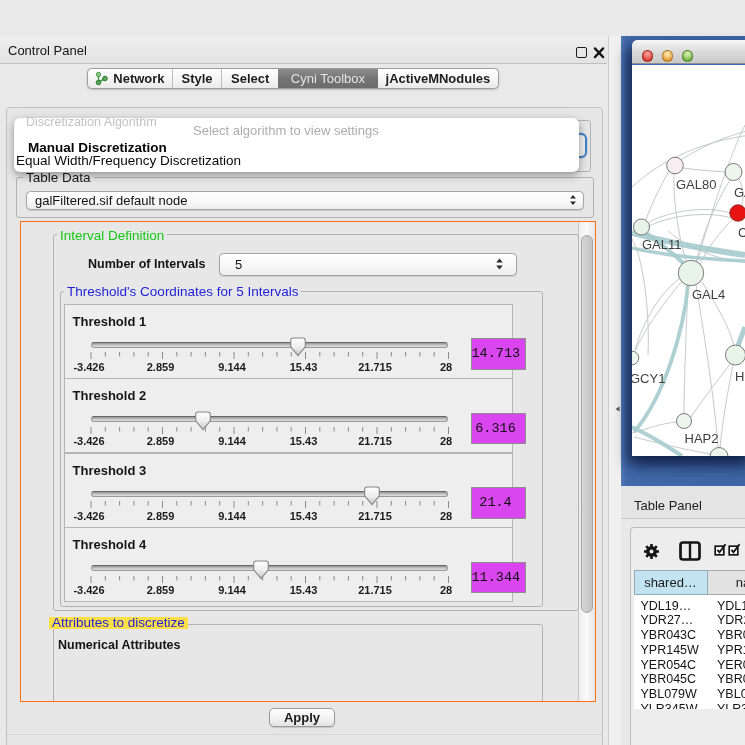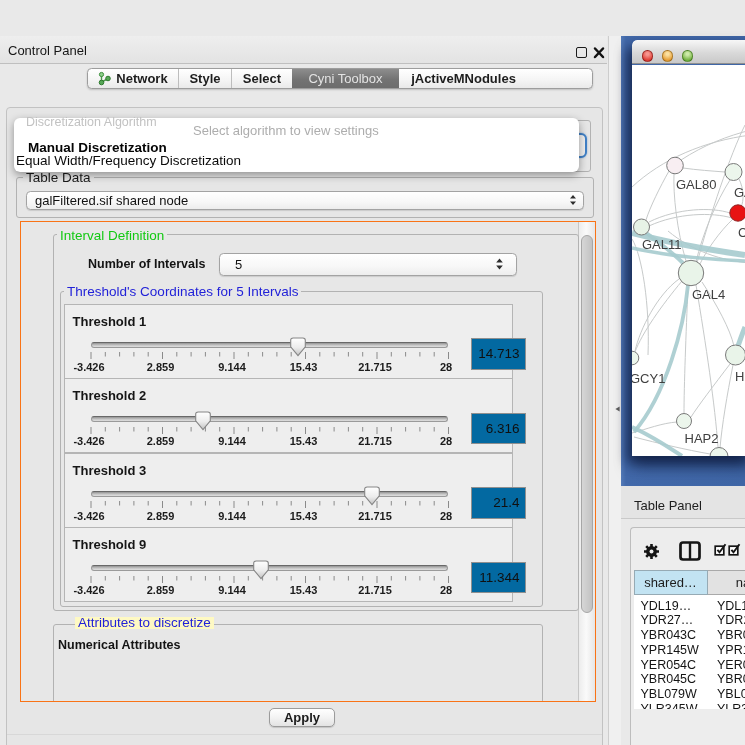--- a/index.html
+++ b/index.html
@@ -12,39 +12,39 @@
   border:1px solid #a3a3a3;border-radius:4.5px;box-shadow:0 1px 1px rgba(0,0,0,0.12);}
 .combo .ct{position:absolute;left:8px;top:0;bottom:0;display:flex;align-items:center;font-size:13px;color:#111;}
 .arr{position:absolute;right:7px;top:50%;transform:translateY(-50%);}
 .blk{position:absolute;left:62.5px;width:449px;height:75px;background:#eeeeee;border:1px solid #b5b5b5;}
 .bt{position:absolute;left:8px;top:9px;font-size:13px;font-weight:bold;color:#161616;}
 .groove{position:absolute;left:26.5px;top:37px;width:356.5px;height:6px;border-radius:3px;
   border:1px solid #9a9a9a;border-top-color:#686868;background:linear-gradient(#939393,#c6c6c6 55%,#e0e0e0);}
 .ticks{position:absolute;left:-1.5px;top:47.5px;}
 .tl{position:absolute;top:56px;transform:translateX(-50%);font-size:11px;font-weight:bold;color:#1c1c1c;white-space:nowrap;}
 .thumb{position:absolute;top:32px;}
-.nbox{position:absolute;left:406px;top:33.5px;width:55px;height:31.5px;background:#0369a1;
-  border:1px solid #8f8f8f;font-size:13.5px;color:#101010;text-align:right;line-height:29.5px;padding-right:5px;}
+.nbox{position:absolute;left:406px;top:33.5px;width:55px;height:31.5px;background:#d946ef;
+  border:1px solid #8f8f8f;font-size:13.5px;color:#101010;text-align:center;line-height:29.5px;padding-right:5px;font-family:Liberation Mono, monospace;}
 .seg{display:flex;align-items:center;justify-content:center;font-size:13px;font-weight:bold;color:#1d1d1d;height:100%;}
 .segdark{background:linear-gradient(#8d8d8d,#737373 55%,#6d6d6d);color:#e4e4e4;font-weight:normal;}
 .tabstrip{position:absolute;display:flex;background:linear-gradient(#ffffff,#f4f4f4 60%,#e9e9e9);
   border:1px solid #9d9d9d;border-radius:4.5px;overflow:hidden;box-shadow:0 1px 2px rgba(0,0,0,0.18);}
 .sep{width:1px;background:#bdbdbd;height:100%;}
 .row{position:absolute;white-space:nowrap;font-size:12.5px;color:#141414;}
 </style></head><body>
 <div id="root">
 
 <div class="a" style="left:0;top:0;width:607px;height:28px;background:linear-gradient(#eeeeee,#e3e3e3);border-bottom:1px solid #bfbfbf;"></div>
 <div class="a" style="left:8px;top:7px;font-size:13px;color:#161616;">Control Panel</div>
 <div class="a" style="left:576px;top:11px;width:10.5px;height:10.5px;border:1.6px solid #1c1c1c;border-radius:2px;"></div>
 <svg class="a" style="left:593px;top:10px" width="12" height="13" viewBox="0 0 12 13">
       <path d="M2 2.5 L10 11 M10 2.5 L2 11" stroke="#111" stroke-width="2.5" stroke-linecap="round"></path>
     </svg>
 
-<div class="tabstrip" style="left:87px;top:31.5px;width:506px;height:21px;">
+<div class="tabstrip" style="left:87px;top:31.5px;width:412px;height:21px;">
   <div class="seg" style="width:90px;">
     <svg width="13" height="15" viewBox="0 0 13 15" style="margin-right:5px;">
       <path d="M3.5 4 V11 M3.5 11 L9.5 8" stroke="#4e9a4e" stroke-width="1.4" fill="none"></path>
       <circle cx="3.5" cy="3.5" r="2.1" fill="#8ecf8a" stroke="#3d8f3d" stroke-width="1"></circle>
       <circle cx="3.5" cy="11.5" r="2.3" fill="#56a756" stroke="#2f7a2f" stroke-width="1"></circle>
       <circle cx="10" cy="7.5" r="2.3" fill="#56a756" stroke="#2f7a2f" stroke-width="1"></circle>
     </svg>Network</div>
   <div class="sep"></div>
   <div class="seg" style="width:52px;">Style</div>
   <div class="sep"></div>
@@ -54,21 +54,21 @@
 </div>
 
 <div class="a" style="left:6px;top:71px;width:597px;height:656px;background:#e6e6e6;border:1px solid #c2c2c2;border-radius:4px;"></div>
 
 <div class="etch" style="left:16px;top:84px;width:575px;height:51.5px;"></div>
 <div class="a" style="left:570px;top:96.5px;width:17px;height:25px;border-radius:6px;border:2.5px solid #4080c6;background:#efefef;box-shadow:0 0 2px rgba(64,128,198,0.6);"></div>
 
 <div class="etch" style="left:16px;top:141px;width:578px;height:41px;"></div>
 <div class="gtitle" style="left:23px;top:136px;background:#e6e6e6;color:#1a1a1a;">Table Data</div>
 <div class="combo" style="left:26px;top:154.5px;width:558px;height:19.5px;">
-  <div class="ct">galFiltered.sif shared node</div>
+  <div class="ct">galFiltered.sif default node</div>
   <svg class="arr" style="right:6px" width="8" height="11" viewBox="0 0 8 11">
         <path d="M4 0.5 L7 4 H1 Z M4 10.5 L1 7 H7 Z" fill="#2e2e2e"></path>
       </svg>
 </div>
 
 <div class="a" style="left:20px;top:185px;width:575.5px;height:481px;border:1px solid #f97316;background:#e7e7e7;overflow:hidden;">
   <div class="a" style="position:absolute;left:0;top:0;width:573.5px;height:479px;">
 
     <div class="a" style="left:557px;top:0;width:16.5px;height:479px;background:linear-gradient(to right,#ececec,#fafafa 45%,#e6e6e6);border-left:1px solid #c6c6c6;"></div>
     <div class="a" style="left:560px;top:12.5px;width:11.5px;height:378px;border-radius:6px;border:1px solid #a6a6a6;background:linear-gradient(to right,#d6d6d6,#c2c2c2);"></div>
@@ -154,21 +154,21 @@
       <stop offset="0" stop-color="#ffffff"></stop>
                   <stop offset="0.55" stop-color="#ececec"></stop>
                   <stop offset="1" stop-color="#c2c2c2"></stop>
                 </linearGradient>
               </defs>
     <path d="M4.2 1 H13.8 Q16.3 1 16.3 3.3 V9.8 L9 18.6 L1.7 9.8 V3.3 Q1.7 1 4.2 1 Z" fill="url(#thg415.5)" stroke="#858585" stroke-width="1.1"></path>
   </svg>
   <div class="nbox">21.4</div>
 </div>
 <div class="blk" style="top:490.0px">
-  <div class="bt">Threshold 9</div>
+  <div class="bt">Threshold 4</div>
   <div class="groove"></div>
   <svg class="ticks" width="400" height="9" viewBox="0 0 400 9">
               <path d="M28.0 0V7.0M42.3 0V4.5M56.6 0V4.5M70.9 0V4.5M85.2 0V4.5M99.5 0V7.0M113.8 0V4.5M128.1 0V4.5M142.4 0V4.5M156.7 0V4.5M171.0 0V7.0M185.3 0V4.5M199.6 0V4.5M213.9 0V4.5M228.2 0V4.5M242.5 0V7.0M256.8 0V4.5M271.1 0V4.5M285.4 0V4.5M299.7 0V4.5M314.0 0V7.0M328.3 0V4.5M342.6 0V4.5M356.9 0V4.5M371.2 0V4.5M385.5 0V7.0" stroke="#8a8a8a" stroke-width="1"></path>
             </svg>
   <span class="tl" style="left:24.5px">-3.426</span>
             <span class="tl" style="left:96px">2.859</span>
             <span class="tl" style="left:167.5px">9.144</span>
             <span class="tl" style="left:239px">15.43</span>
             <span class="tl" style="left:310.5px">21.715</span>
             <span class="tl" style="left:381.5px">28</span>
@@ -180,21 +180,21 @@
                   <stop offset="1" stop-color="#c2c2c2"></stop>
                 </linearGradient>
               </defs>
     <path d="M4.2 1 H13.8 Q16.3 1 16.3 3.3 V9.8 L9 18.6 L1.7 9.8 V3.3 Q1.7 1 4.2 1 Z" fill="url(#thg490.0)" stroke="#858585" stroke-width="1.1"></path>
   </svg>
   <div class="nbox">11.344</div>
 </div>
         </div>
 
     <div class="etch" style="left:32px;top:401.5px;width:490px;height:85px;border-radius:3px 3px 0 0;"></div>
-    <div class="gtitle" style="left:54px;top:395px;background:#fef9c3;color:#2222d8;">Attributes to discretize</div>
+    <div class="gtitle" style="left:28px;top:395px;background:#fde047;color:#2222d8;">Attributes to discretize</div>
     <div class="a" style="left:37px;top:416px;font-size:12.5px;font-weight:bold;color:#141414;">Numerical Attributes</div>
 
   </div>
 </div>
 
 <div class="a" style="left:269px;top:672px;width:66px;height:19px;border:1px solid #9b9b9b;border-radius:5px;
   background:linear-gradient(#ffffff,#f3f3f3 50%,#e3e3e3);display:flex;align-items:center;justify-content:center;
   font-size:13px;font-weight:600;color:#1b1b1b;box-shadow:0 1px 1px rgba(0,0,0,0.15);">Apply</div>
 
 <div class="a" style="left:7px;top:698px;width:595px;height:1px;background:#d8d8d8;"></div>

